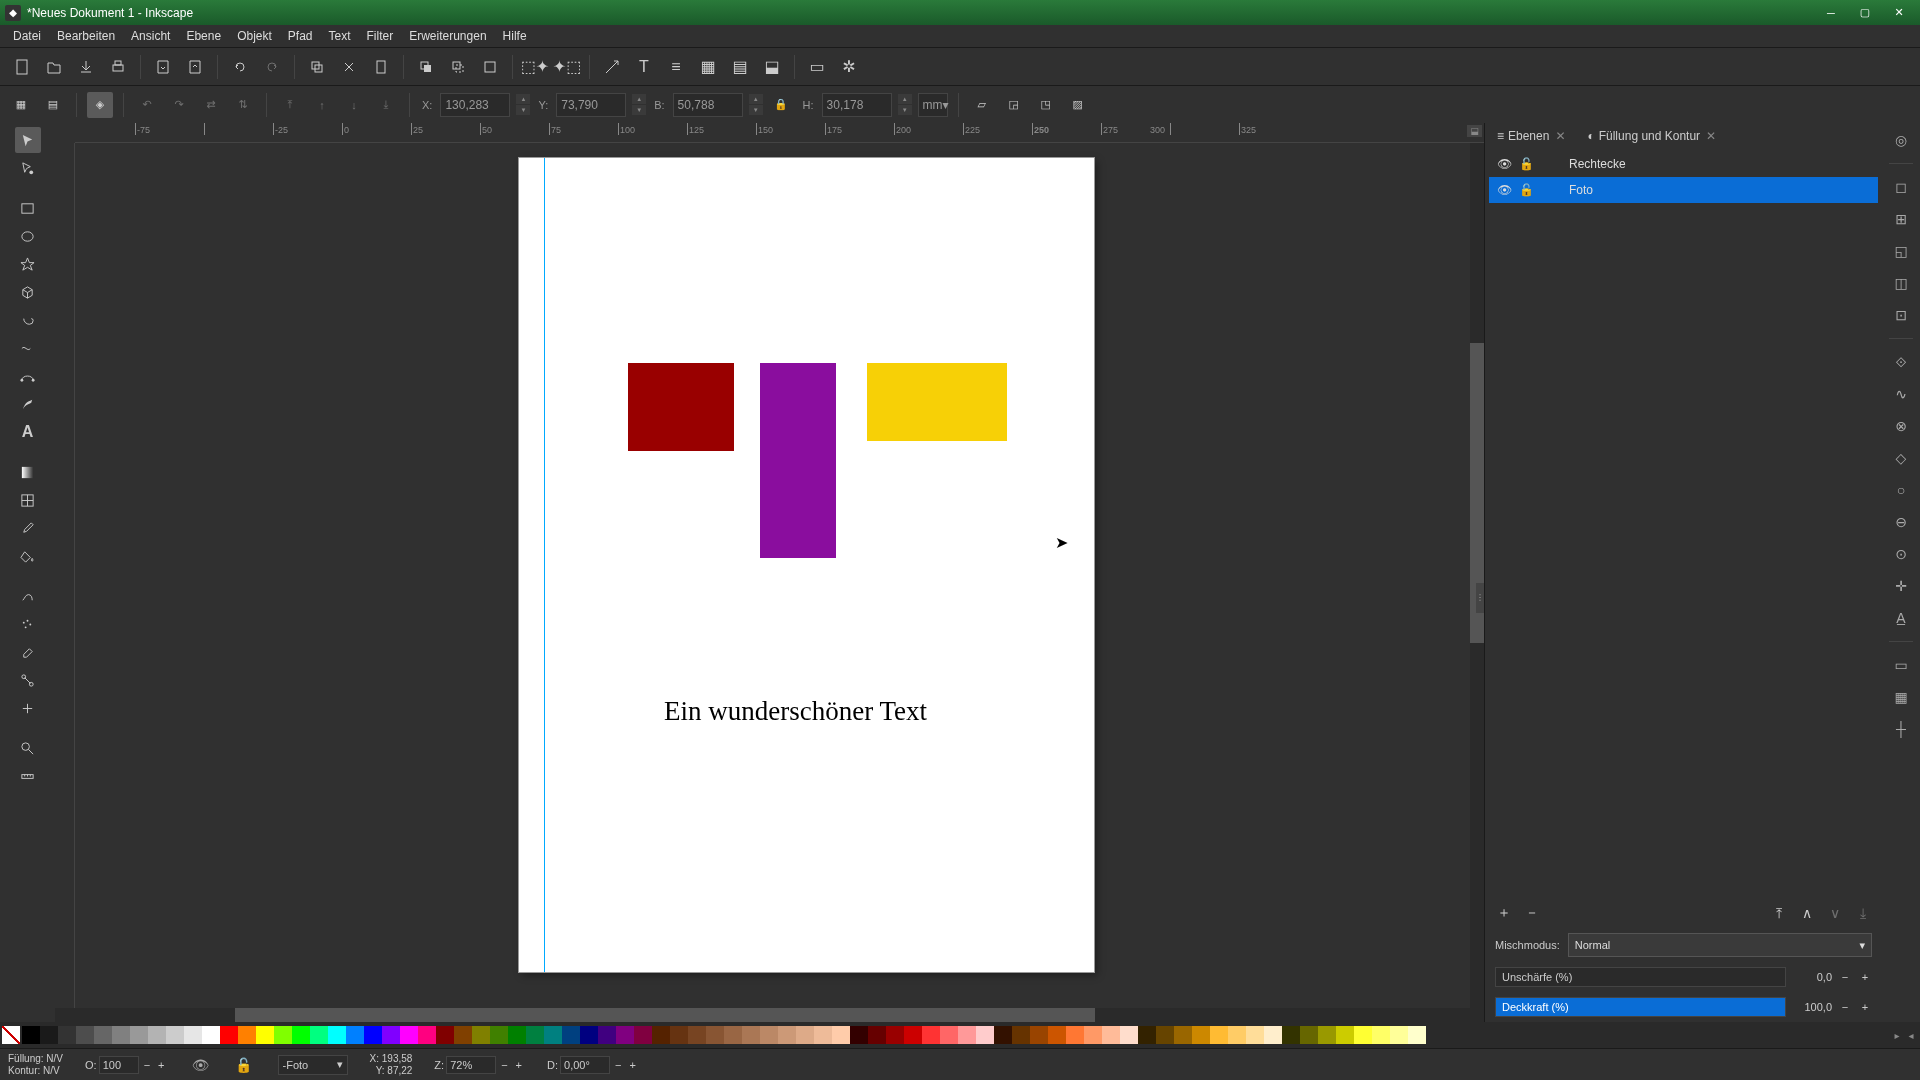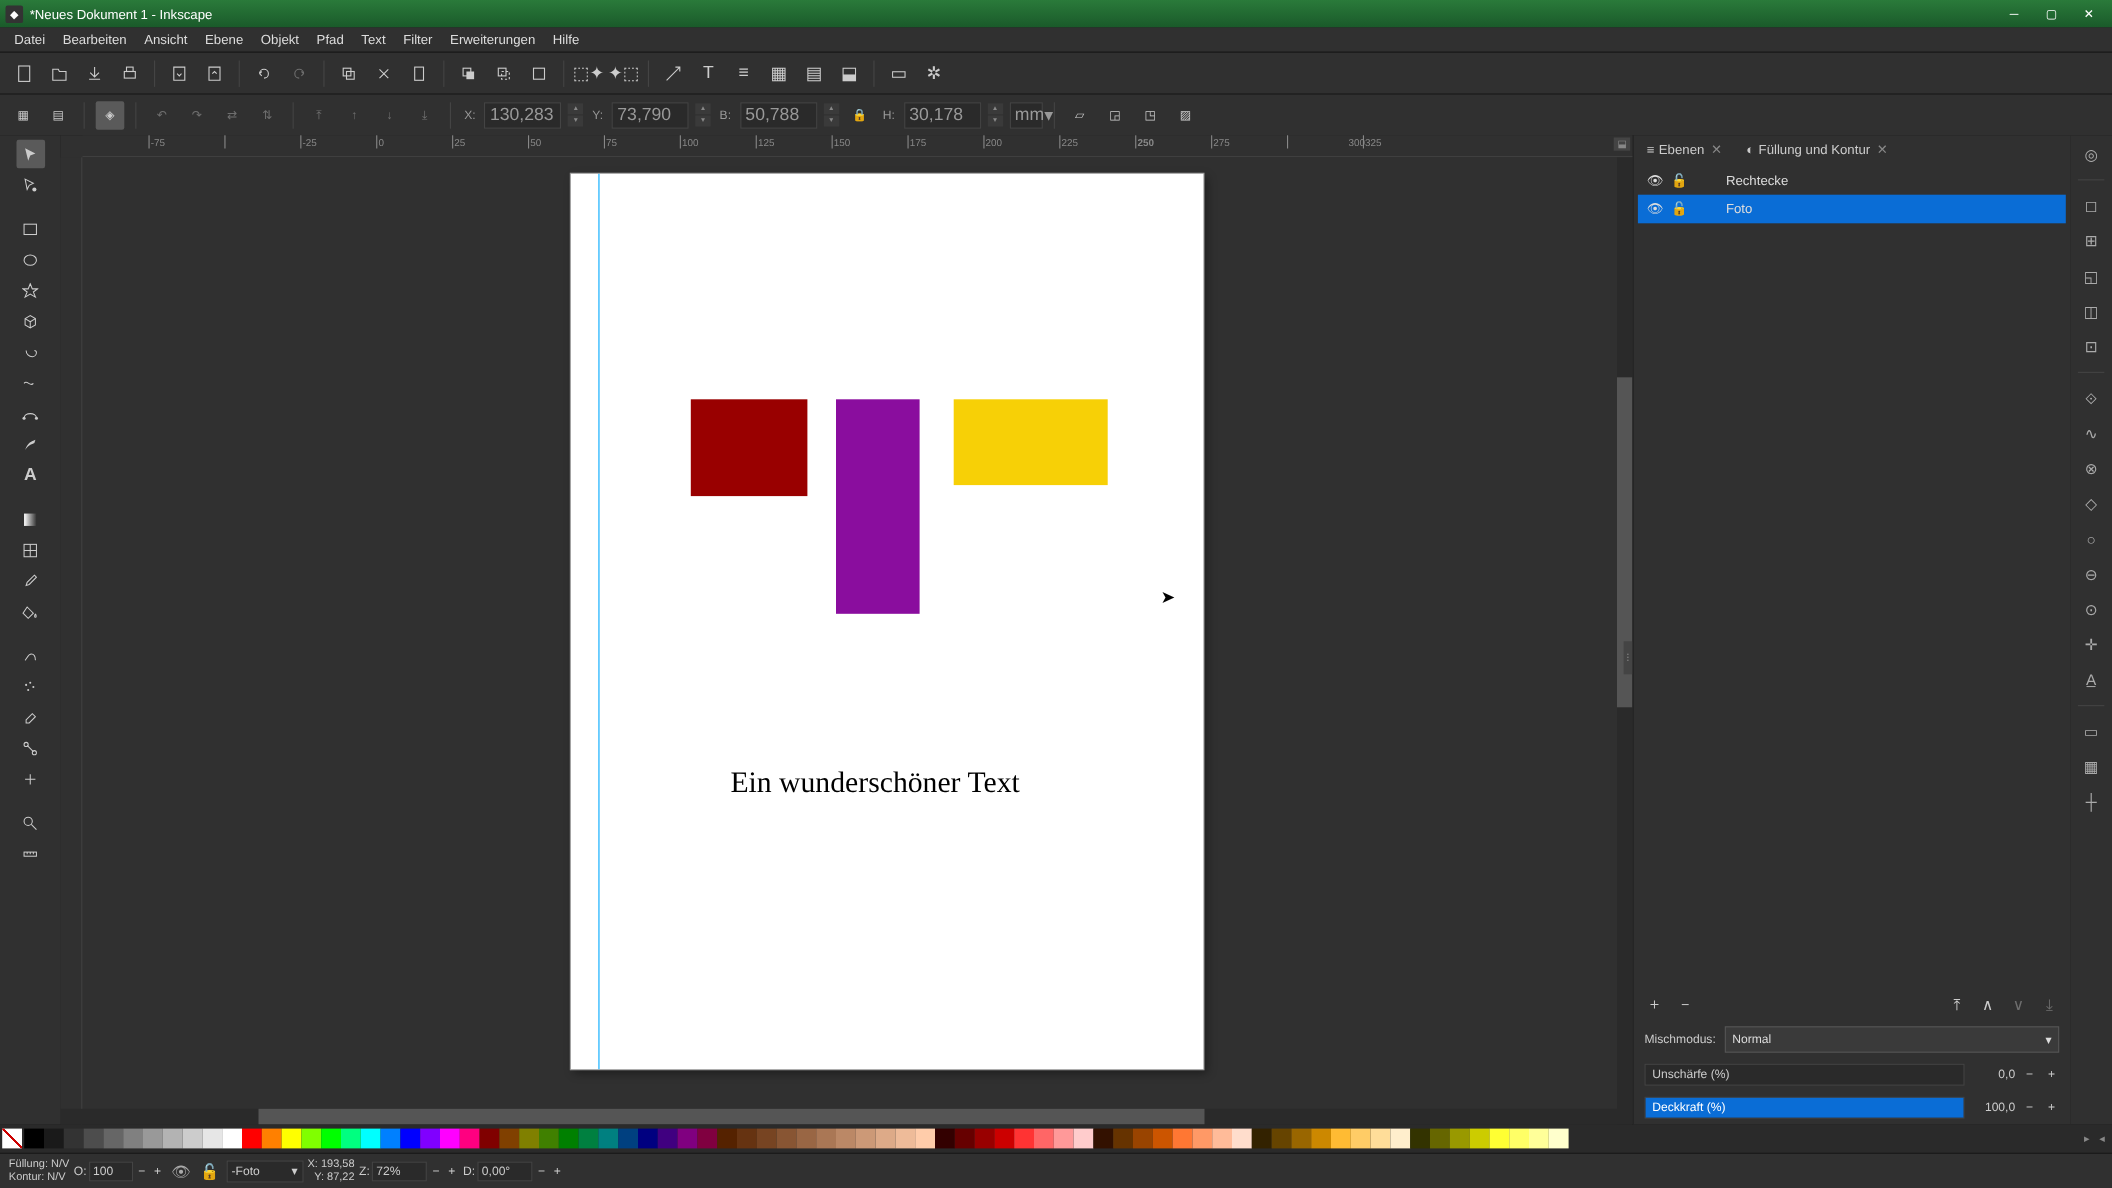--- a/index.html
+++ b/index.html
@@ -9,21 +9,21 @@
 .titlebar-buttons{margin-left:auto;display:flex;gap:2px}
 .tb-btn{width:32px;height:20px;display:flex;align-items:center;justify-content:center;color:#fff;font-size:11px;cursor:pointer}
 .menubar{height:22px;background:#303030;display:flex;align-items:center;padding:0 5px;font-size:12px;color:#ddd}
 .menu-item{padding:2px 8px;cursor:pointer}
 .toolbar{height:38px;background:#303030;display:flex;align-items:center;padding:0 8px;gap:4px;border-top:1px solid #1a1a1a}
 .tool-btn{width:28px;height:28px;display:flex;align-items:center;justify-content:center;color:#ccc;cursor:pointer;border-radius:2px;font-size:16px}
 .tool-sep{width:1px;height:24px;background:#444;margin:0 4px}
 .options-bar{height:38px;background:#303030;display:flex;align-items:center;padding:0 8px;gap:6px;font-size:11px;color:#aaa;border-top:1px solid #1a1a1a}
 .opt-btn{width:26px;height:26px;display:flex;align-items:center;justify-content:center;color:#ccc;cursor:pointer;border-radius:2px}
 .opt-btn.active{background:#5a5a5a}
-.opt-field{width:70px;height:24px;background:#2a2a2a;border:1px solid #444;color:#999;padding:0 4px;font-size:16px;display:flex;align-items:center}
+.opt-field{width:70px;height:24px;background:#2a2a2a;border:1px solid #444;color:#999;padding:0 4px;font-size:12px;display:flex;align-items:center}
 .opt-lbl{color:#999;margin:0 2px}
 .spinner{width:14px;display:flex;flex-direction:column;gap:1px}
 .spin-up,.spin-down{height:10px;background:#3a3a3a;display:flex;align-items:center;justify-content:center;font-size:6px;color:#888;cursor:pointer}
 .workspace{display:flex;height:calc(1080px - 25px - 22px - 38px - 38px - 32px - 26px)}
 .left-toolbox{width:55px;background:#303030;display:flex;flex-direction:column;align-items:center;padding:4px 2px;gap:2px}
 .tool-item{width:26px;height:26px;display:flex;align-items:center;justify-content:center;color:#ccc;cursor:pointer;border-radius:2px;font-size:15px}
 .tool-item.selected{background:#5a5a5a}
 .canvas-area{flex:1;position:relative;background:#303030;display:flex;flex-direction:column}
 .ruler-h{height:20px;background:#303030;border-bottom:1px solid #444;position:relative;margin-left:20px;font-size:8px;color:#888}
 .ruler-tick-h{position:absolute;top:0;border-left:1px solid #888;height:6px}
@@ -61,21 +61,21 @@
 .slider-track{flex:1;height:20px;background:#2a2a2a;border:1px solid #444;position:relative;display:flex;align-items:center;padding:0 6px}
 .slider-fill{position:absolute;left:0;top:0;bottom:0;background:#0a6dd6}
 .slider-lbl{position:relative;z-index:1}
 .slider-val{width:40px;text-align:right}
 .slider-btn{width:14px;height:14px;display:flex;align-items:center;justify-content:center;font-size:11px;cursor:pointer}
 .palette{height:26px;background:#2a2a2a;display:flex;align-items:center;padding:0 2px;gap:0;overflow:hidden}
 .pal-none{width:18px;height:18px;background:#fff;position:relative;margin-right:2px;flex-shrink:0}
 .pal-none::after{content:"";position:absolute;left:0;top:0;right:0;bottom:0;background:linear-gradient(45deg,transparent 46%,#c00 46%,#c00 54%,transparent 54%)}
 .swatch{width:18px;height:18px;flex-shrink:0}
 .pal-scroll{width:14px;color:#888;display:flex;align-items:center;justify-content:center;font-size:10px}
-.statusbar{height:32px;background:#303030;display:flex;align-items:center;padding:0 8px;gap:4px;font-size:11px;color:#ccc;border-top:1px solid #1a1a1a}
+.statusbar{height:32px;background:#303030;display:flex;align-items:center;padding:0 8px;gap:22px;font-size:11px;color:#ccc;border-top:1px solid #1a1a1a}
 .status-fill{display:flex;flex-direction:column;font-size:10px;line-height:1.2}
 .status-field{display:flex;align-items:center;gap:2px}
 .status-box{width:40px;height:18px;background:#2a2a2a;border:1px solid #444;display:flex;align-items:center;padding:0 3px}
 .status-drop{width:70px;height:20px;background:#2a2a2a;border:1px solid #444;padding:0 4px;display:flex;align-items:center;justify-content:space-between}
 .status-msg{flex:1;color:#aaa}
 .status-coords{display:flex;flex-direction:column;font-size:10px;line-height:1.2;text-align:right}
 svg{display:block}
 </style>
 </head>
 <body>
@@ -414,21 +414,21 @@
         <div class="ruler-num-h" style="left: 752px;">175</div>
         <div class="ruler-tick-h maj" style="left: 819px;"></div>
         <div class="ruler-num-h" style="left: 821px;">200</div>
         <div class="ruler-tick-h maj" style="left: 888px;"></div>
         <div class="ruler-num-h" style="left: 890px;">225</div>
         <div class="ruler-tick-h maj" style="left: 957px;"></div>
         <div class="ruler-num-h" style="left: 959px; font-weight: bold;">250</div>
         <div class="ruler-tick-h maj" style="left: 1026px;"></div>
         <div class="ruler-num-h" style="left: 1028px;">275</div>
         <div class="ruler-tick-h maj" style="left: 1095px;"></div>
-        <div class="ruler-num-h" style="left: 1151px;">300</div>
+        <div class="ruler-num-h" style="left: 1075px;">300</div>
         <div class="ruler-tick-h maj" style="left: 1164px;"></div>
         <div class="ruler-num-h" style="left: 1166px;">325</div>
       </div>
     <div class="canvas-row">
       <div class="ruler-v"></div>
       <div class="canvas-viewport">
         <div class="page">
           <div class="guide-v"></div>
           <div class="rect-red"></div>
           <div class="rect-purple"></div>

